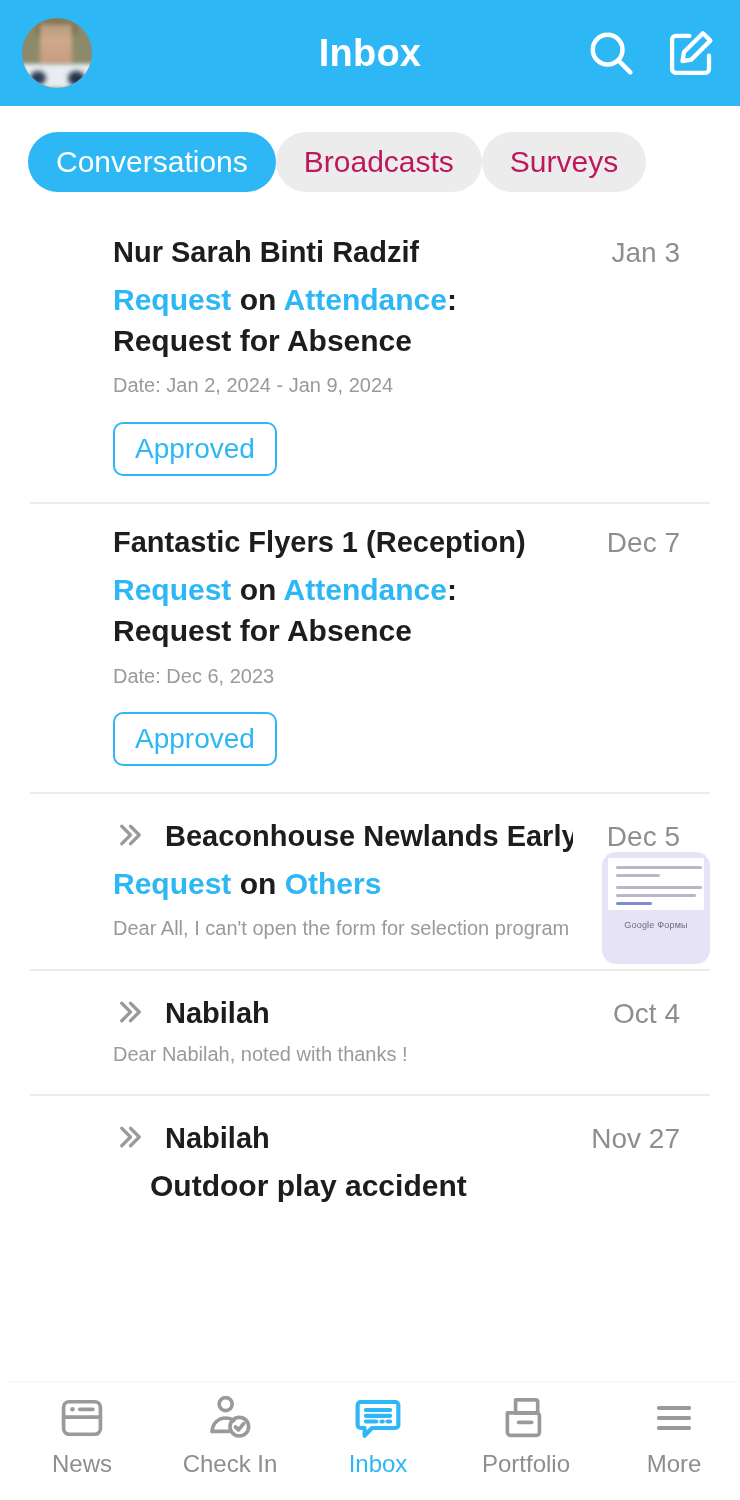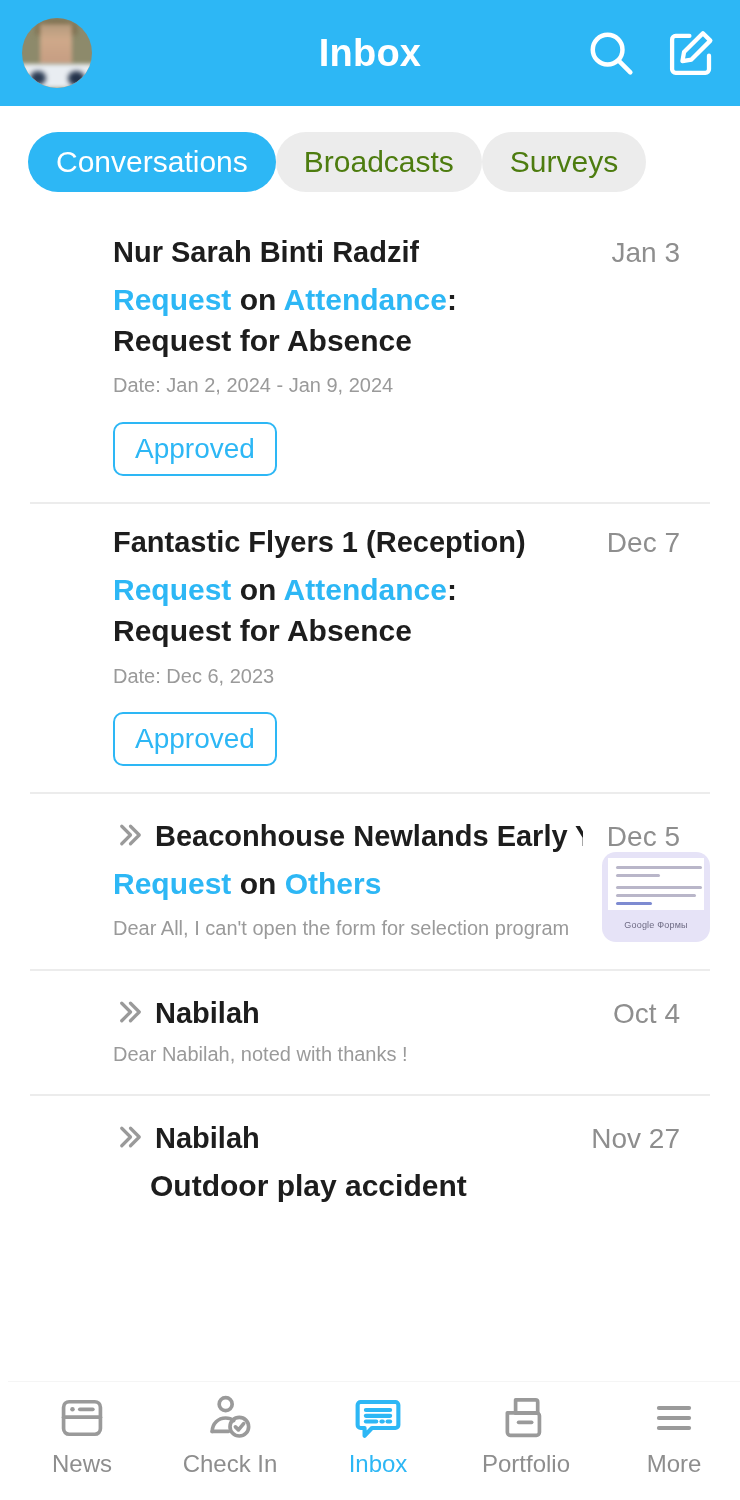--- a/index.html
+++ b/index.html
@@ -57,36 +57,36 @@
   }
   .hicon { width: 54px; height: 54px; display:block; }
 
   
   .tabs {
     display: flex; align-items: center; 
     padding: 26px 28px 22px 28px;
   }
   .tab {
     border-radius: 40px; padding: 13px 28px;
-    font-size: 30px; color: #4d7c0f; background: #ececec;
+    font-size: 30px; color: #be185d; background: #ececec;
     white-space: nowrap; line-height: 1.12;
   }
   .tab.active { background: #2DB7F5; color: #ffffff; }
 
   
   .list { padding: 0; }
   .conv {
     position: relative;
     padding: 22px 30px 26px 83px;
     border-bottom: 2px solid #ececec;
     margin: 0 30px;
   }
   .conv:last-child { border-bottom: none; }
   .conv-top {
-    display: flex; align-items: baseline; gap: 12px;
+    display: flex; align-items: baseline; gap: 22px;
   }
   .chev {
     flex: 0 0 auto; width: 30px; height: 30px;
     position: relative; top: 4px;
   }
   .sender {
     font-size: 29px; font-weight: 700; color: #1d1d1d;
     white-space: nowrap; overflow: hidden; text-overflow: clip;
   }
   .date {
@@ -107,21 +107,21 @@
     max-width: 520px;
   }
   .badge {
     display: inline-block; margin-top: 22px;
     border: 2px solid #2DB7F5; border-radius: 10px;
     color: #2DB7F5; font-size: 28px;
     padding: 9px 20px; background: #fff;
   }
   .thumb {
     position: absolute; right: 0px; top: 58px;
-    width: 108px; height: 90px;
+    width: 108px; height: 112px;
     background: #e6e3f7; border-radius: 14px;
     overflow: hidden;
   }
   .thumb .doc {
     position: absolute; left: 6px; right: 6px; top: 6px; height: 52px;
     background: #ffffff;
   }
   .thumb .ln {
     position: absolute; height: 3px; background: #b9b6c9; border-radius: 2px;
   }

